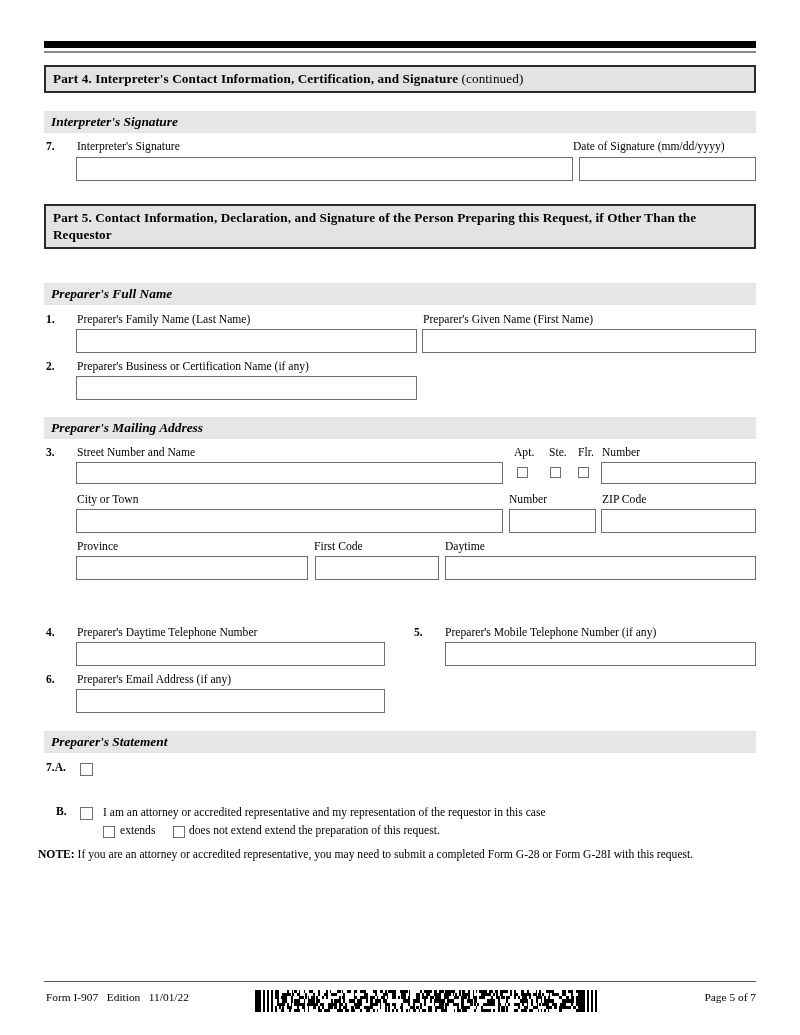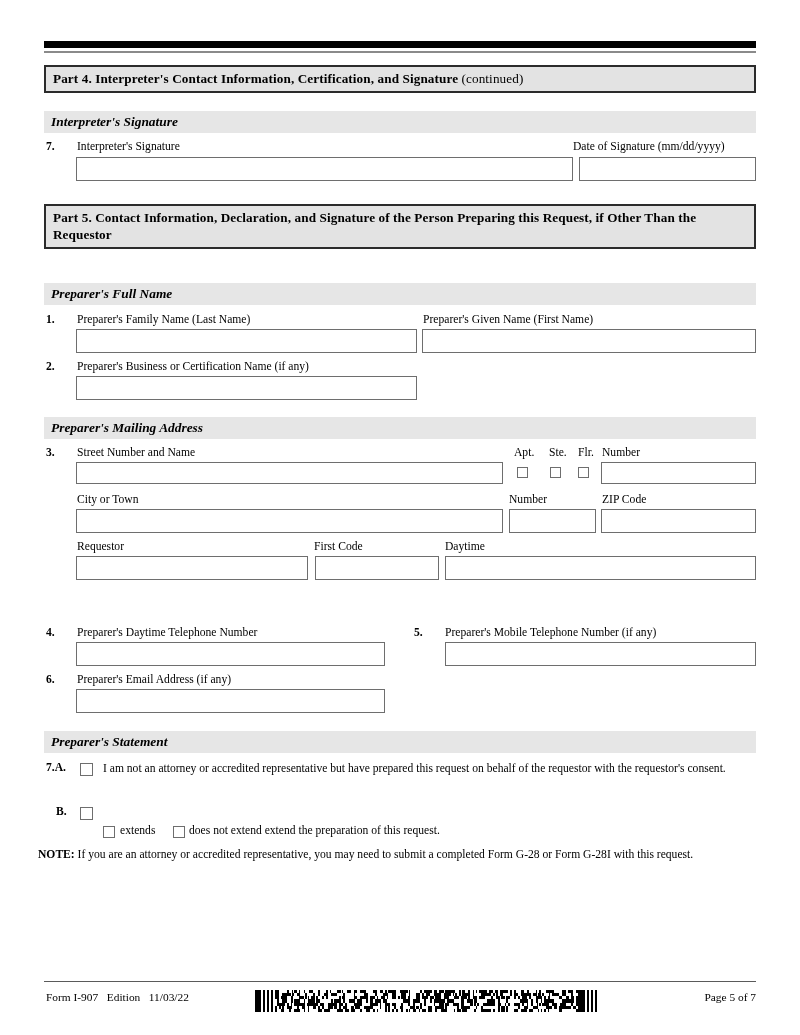--- a/index.html
+++ b/index.html
@@ -187,21 +187,21 @@
   <div class="box" style="left:601px; top:462px; width:155px; height:22px;"></div>
 
   <div class="txt" style="left:77px; top:493px;">City or Town</div>
   <div class="txt" style="left:509px; top:493px;">Number</div>
   <div class="txt" style="left:602px; top:493px;">ZIP Code</div>
 
   <div class="box" style="left:76px; top:509px; width:427px; height:24px;"></div>
   <div class="box" style="left:509px; top:509px; width:87px; height:24px;"></div>
   <div class="box" style="left:601px; top:509px; width:155px; height:24px;"></div>
 
-  <div class="txt" style="left:77px; top:540px;">Requestor</div>
+  <div class="txt" style="left:77px; top:540px;">Province</div>
   <div class="txt" style="left:314px; top:540px;">First Code</div>
   <div class="txt" style="left:445px; top:540px;">Daytime</div>
 
   <div class="box" style="left:76px; top:556px; width:232px; height:24px;"></div>
   <div class="box" style="left:315px; top:556px; width:124px; height:24px;"></div>
   <div class="box" style="left:445px; top:556px; width:311px; height:24px;"></div>
 
 
   <div class="num" style="left:46px; top:626px;">4.</div>
   <div class="txt" style="left:77px; top:626px;">Preparer's Daytime Telephone Number</div>
@@ -212,34 +212,34 @@
   <div class="box" style="left:445px; top:642px; width:311px; height:24px;"></div>
 
   <div class="num" style="left:46px; top:673px;">6.</div>
   <div class="txt" style="left:77px; top:673px;">Preparer's Email Address (if any)</div>
   <div class="box" style="left:76px; top:689px; width:309px; height:24px;"></div>
 
   <div class="sub-header" style="top:731px; width:712px;">Preparer's Statement</div>
 
   <div class="num" style="left:46px; top:761px;">7.A.</div>
   <div class="cb" style="left:80px; top:763px; width:13px; height:13px;"></div>
-  <div class="stmt" style="left:103px; top:761px; width:630px;">I am not an attorney or accredited representative but have prepared this request on behalf of the requestor with the requestor's consent.</div>
 
   <div class="num" style="left:56px; top:805px;">B.</div>
   <div class="cb" style="left:80px; top:807px; width:13px; height:13px;"></div>
+  <div class="stmt" style="left:103px; top:805px; width:630px;">I am an attorney or accredited representative and my representation of the requestor in this case</div>
 
   <div class="cb" style="left:103px; top:826px; width:12px; height:12px;"></div>
   <div class="txt" style="left:120px; top:824px;">extends</div>
   <div class="cb" style="left:173px; top:826px; width:12px; height:12px;"></div>
   <div class="txt" style="left:189px; top:824px;">does not extend extend the preparation of this request.</div>
 
   <div class="stmt" style="left:38px; top:847px; width:710px;"><span class="note-label">NOTE:</span><span>  If you are an attorney or accredited representative, you may need to submit a completed Form G-28 or Form G-28I with this request.</span></div>
 
   <div class="foot-rule"></div>
-  <div class="foot-left">Form I-907   Edition   11/03/22</div>
+  <div class="foot-left">Form I-907   Edition   11/01/22</div>
   <div class="barcode" id="barcode">
       <i style="width: 6px; background: rgb(0, 0, 0);"></i>
       <i style="width: 2px; background: transparent;"></i>
       <i style="width: 2px; background: rgb(0, 0, 0);"></i>
       <i style="width: 2px; background: transparent;"></i>
       <i style="width: 2px; background: rgb(0, 0, 0);"></i>
       <i style="width: 2px; background: transparent;"></i>
       <i style="width: 2px; background: rgb(0, 0, 0);"></i>
       <i style="width: 2px; background: transparent;"></i>
       <i style="width: 2px; background: transparent; display: flex; flex-direction: column;">

